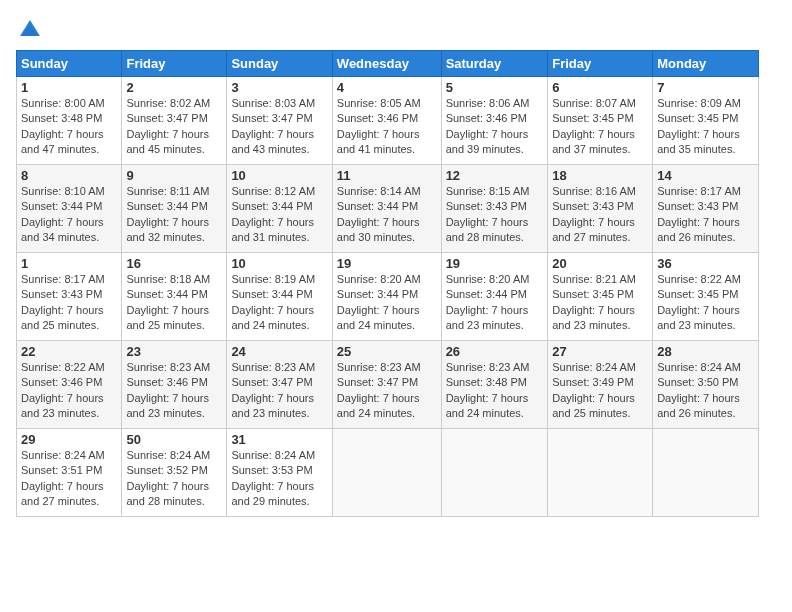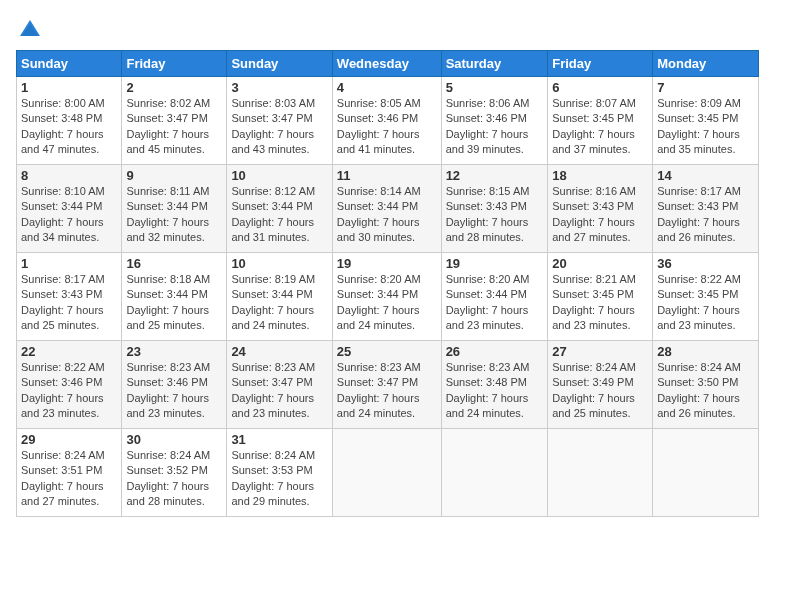--- a/index.html
+++ b/index.html
@@ -245,21 +245,21 @@
         <span class="day-num">28</span>
         <span class="day-detail">Sunrise: 8:24 AM<br>Sunset: 3:50 PM<br>Daylight: 7 hours and 26 minutes.</span>
       </td>
         </tr>
         <tr>
           <td>
         <span class="day-num">29</span>
         <span class="day-detail">Sunrise: 8:24 AM<br>Sunset: 3:51 PM<br>Daylight: 7 hours and 27 minutes.</span>
       </td>
           <td>
-        <span class="day-num">30</span>
+        <span class="day-num">50</span>
         <span class="day-detail">Sunrise: 8:24 AM<br>Sunset: 3:52 PM<br>Daylight: 7 hours and 28 minutes.</span>
       </td>
           <td>
         <span class="day-num">31</span>
         <span class="day-detail">Sunrise: 8:24 AM<br>Sunset: 3:53 PM<br>Daylight: 7 hours and 29 minutes.</span>
       </td>
           <td class="empty-cell"></td>
           <td class="empty-cell"></td>
           <td class="empty-cell"></td>
           <td class="empty-cell"></td>

